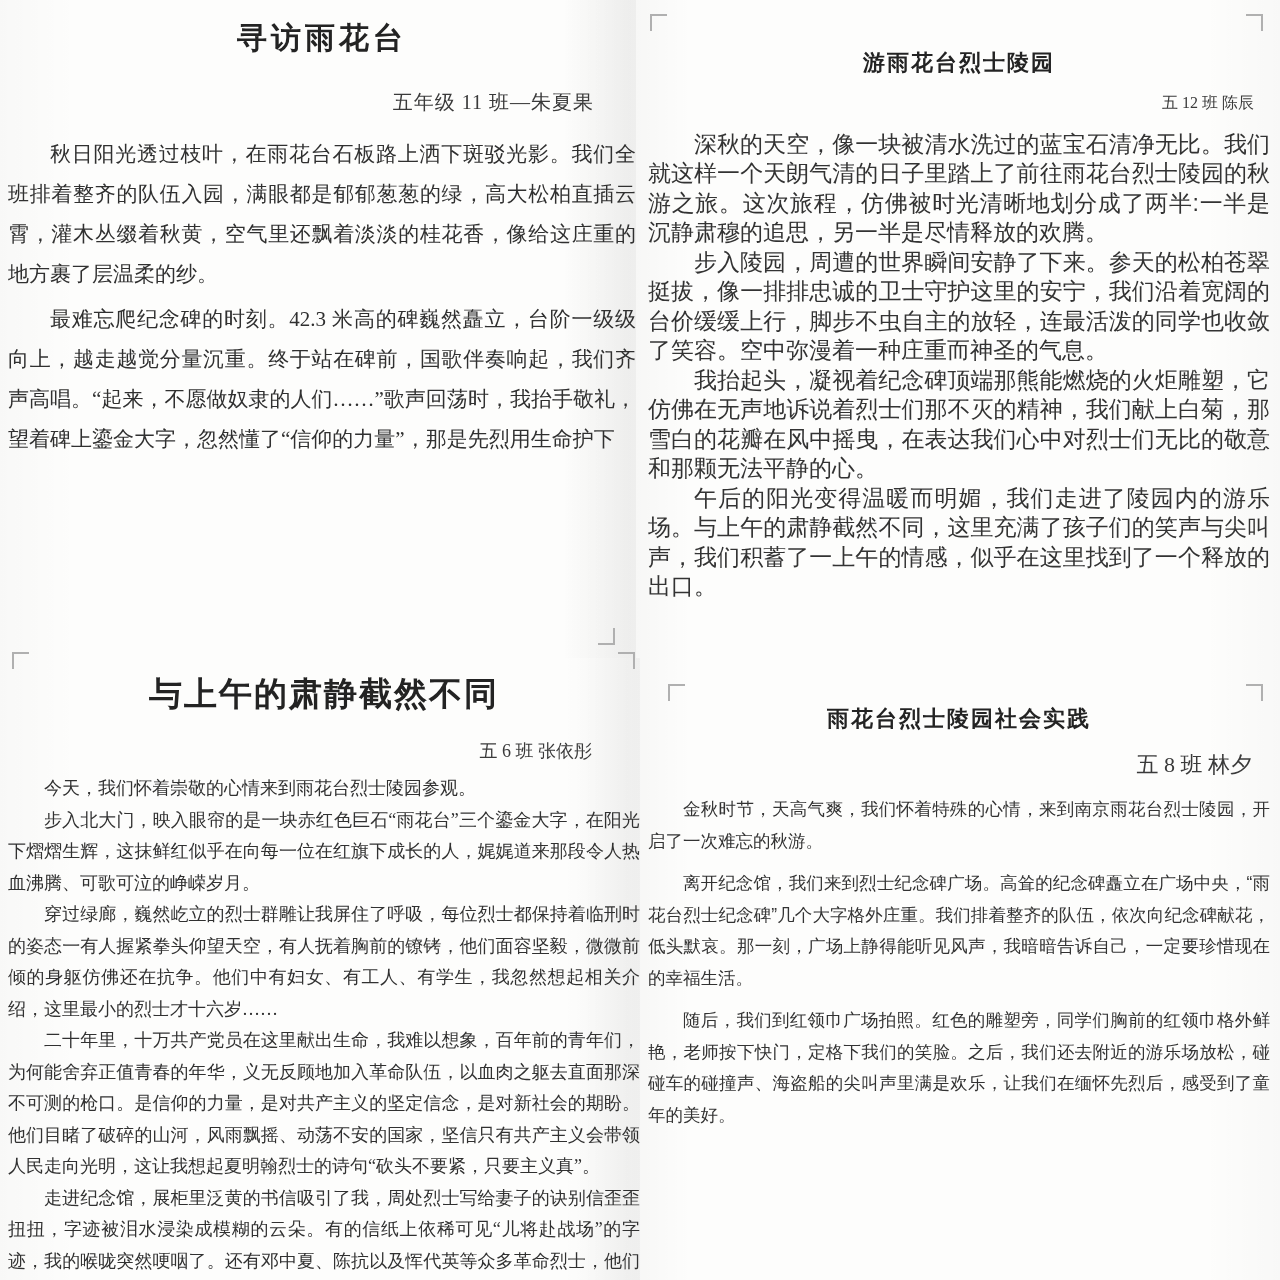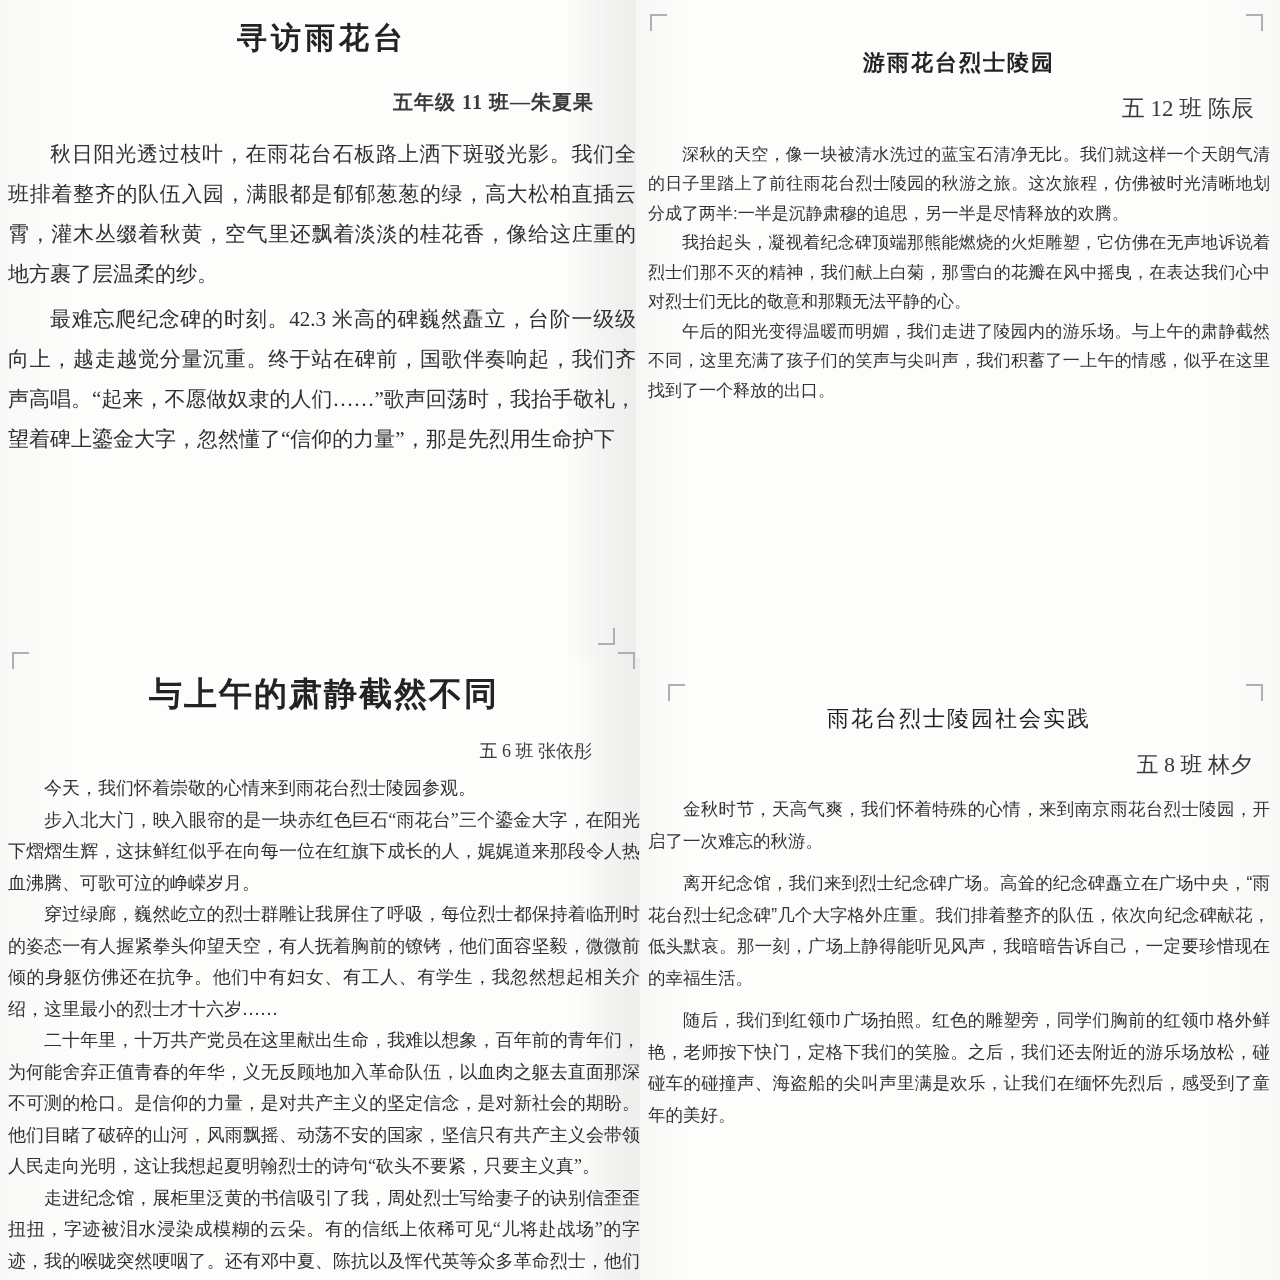--- a/index.html
+++ b/index.html
@@ -19,41 +19,41 @@
     font-family:"Liberation Serif","DejaVu Serif",serif;
   }
   .page .author{text-align:right;color:#3a3a3a;}
   .page .body{text-align:justify;}
   .page .body p{margin:0;text-indent:2em;}
 
   
   #q-tl{left:8px;top:0;width:628px;height:658px;
         background:linear-gradient(90deg, rgba(0,0,0,0) 88%, rgba(0,0,0,0.035) 99%);}
   #q-tl .title{font-size:30px;margin-top:18px;letter-spacing:4px;}
-  #q-tl .author{font-size:20px;margin-top:30px;padding-right:42px;letter-spacing:1px;font-weight:bold;}
+  #q-tl .author{font-size:20px;margin-top:30px;padding-right:42px;letter-spacing:1px;}
   #q-tl .body{margin-top:18px;font-size:21px;line-height:40px;color:#303030;}
   #q-tl .body p{margin-bottom:5px;}
 
   
   #q-tr{left:648px;top:12px;width:622px;height:658px;}
   #q-tr .title{font-size:22px;margin-top:36px;letter-spacing:2px;font-weight:600;}
-  #q-tr .author{font-size:23px;margin-top:12px;padding-right:16px;}
-  #q-tr .body{margin-top:16px;font-size:17px;line-height:29.5px;
+  #q-tr .author{font-size:16px;margin-top:12px;padding-right:16px;}
+  #q-tr .body{margin-top:16px;font-size:23px;line-height:29.5px;
         font-family:"Liberation Sans","DejaVu Sans",sans-serif;color:#333333;}
 
   
   #q-bl{left:8px;top:658px;width:632px;height:622px;
         background:linear-gradient(90deg, rgba(0,0,0,0) 90%, rgba(0,0,0,0.03) 99%);}
   #q-bl .title{font-size:33px;margin-top:14px;letter-spacing:2px;}
   #q-bl .author{font-size:18px;margin-top:8px;padding-right:48px;}
   #q-bl .body{margin-top:10px;font-size:18px;line-height:31.5px;color:#313131;}
 
   
   #q-br{left:648px;top:658px;width:622px;height:622px;}
-  #q-br .title{font-size:22px;margin-top:46px;letter-spacing:2px;font-weight:400;}
+  #q-br .title{font-size:22px;margin-top:46px;letter-spacing:2px;font-weight:700;}
   #q-br .author{font-size:22px;margin-top:16px;padding-right:18px;}
   #q-br .body{margin-top:14px;font-size:17.5px;line-height:31.5px;
         font-family:"Liberation Sans","DejaVu Sans",sans-serif;color:#333333;}
   #q-br .body p{margin-bottom:11px;}
 
   
   .mark{position:absolute;width:15px;height:15px;}
   .mark.tl{border-top:2px solid #b0b0b0;border-left:2px solid #b0b0b0;}
   .mark.tr{border-top:2px solid #b0b0b0;border-right:2px solid #b0b0b0;}
   .mark.br{border-bottom:2px solid #b0b0b0;border-right:2px solid #b0b0b0;}
@@ -70,20 +70,21 @@
         <p>秋日阳光透过枝叶，在雨花台石板路上洒下斑驳光影。我们全班排着整齐的队伍入园，满眼都是郁郁葱葱的绿，高大松柏直插云霄，灌木丛缀着秋黄，空气里还飘着淡淡的桂花香，像给这庄重的地方裹了层温柔的纱。</p>
         <p>最难忘爬纪念碑的时刻。42.3 米高的碑巍然矗立，台阶一级级向上，越走越觉分量沉重。终于站在碑前，国歌伴奏响起，我们齐声高唱。“起来，不愿做奴隶的人们……”歌声回荡时，我抬手敬礼，望着碑上鎏金大字，忽然懂了“信仰的力量”，那是先烈用生命护下</p>
       </div>
   </section>
 
   <section class="page" id="q-tr">
     <h1 class="title">游雨花台烈士陵园</h1>
     <div class="author">五 12 班  陈辰</div>
     <div class="body">
         <p>深秋的天空，像一块被清水洗过的蓝宝石清净无比。我们就这样一个天朗气清的日子里踏上了前往雨花台烈士陵园的秋游之旅。这次旅程，仿佛被时光清晰地划分成了两半:一半是沉静肃穆的追思，另一半是尽情释放的欢腾。</p>
+        <p>步入陵园，周遭的世界瞬间安静了下来。参天的松柏苍翠挺拔，像一排排忠诚的卫士守护这里的安宁，我们沿着宽阔的台价缓缓上行，脚步不虫自主的放轻，连最活泼的同学也收敛了笑容。空中弥漫着一种庄重而神圣的气息。</p>
         <p>我抬起头，凝视着纪念碑顶端那熊能燃烧的火炬雕塑，它仿佛在无声地诉说着烈士们那不灭的精神，我们献上白菊，那雪白的花瓣在风中摇曳，在表达我们心中对烈士们无比的敬意和那颗无法平静的心。</p>
         <p>午后的阳光变得温暖而明媚，我们走进了陵园内的游乐场。与上午的肃静截然不同，这里充满了孩子们的笑声与尖叫声，我们积蓄了一上午的情感，似乎在这里找到了一个释放的出口。</p>
       </div>
   </section>
 
   <section class="page" id="q-bl">
     <h1 class="title">与上午的肃静截然不同</h1>
     <div class="author">五 6 班  张依彤</div>
     <div class="body">
         <p>今天，我们怀着崇敬的心情来到雨花台烈士陵园参观。</p>

